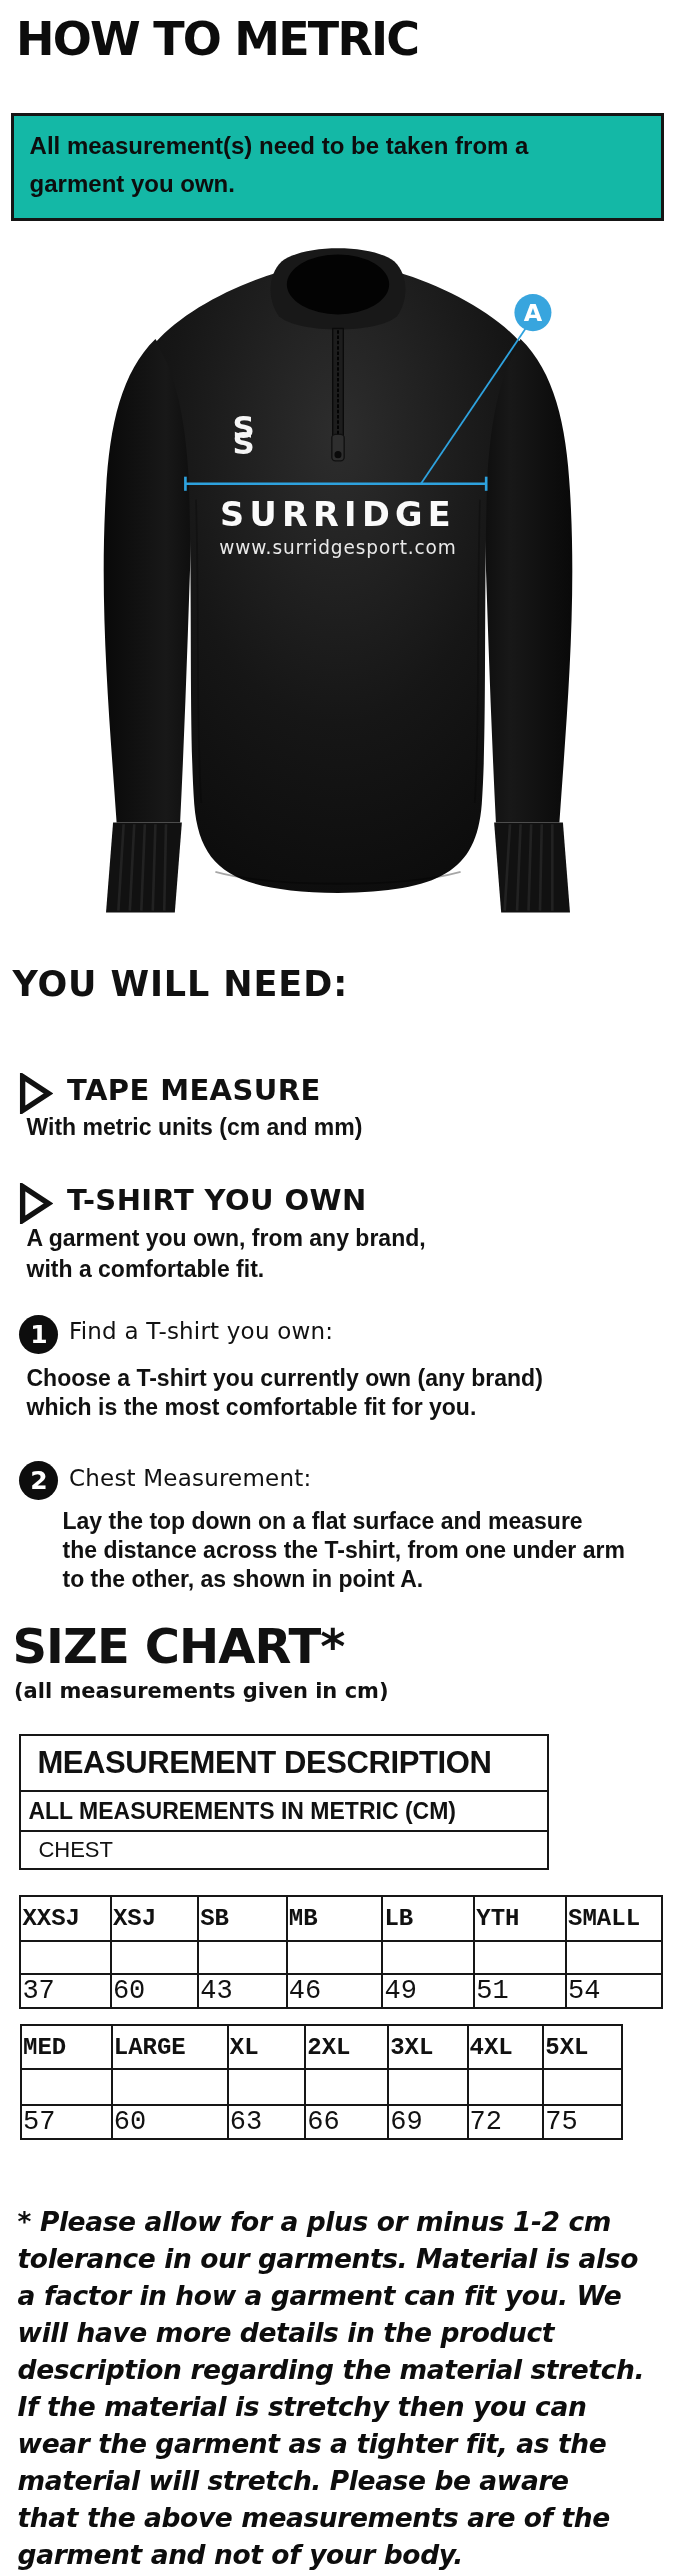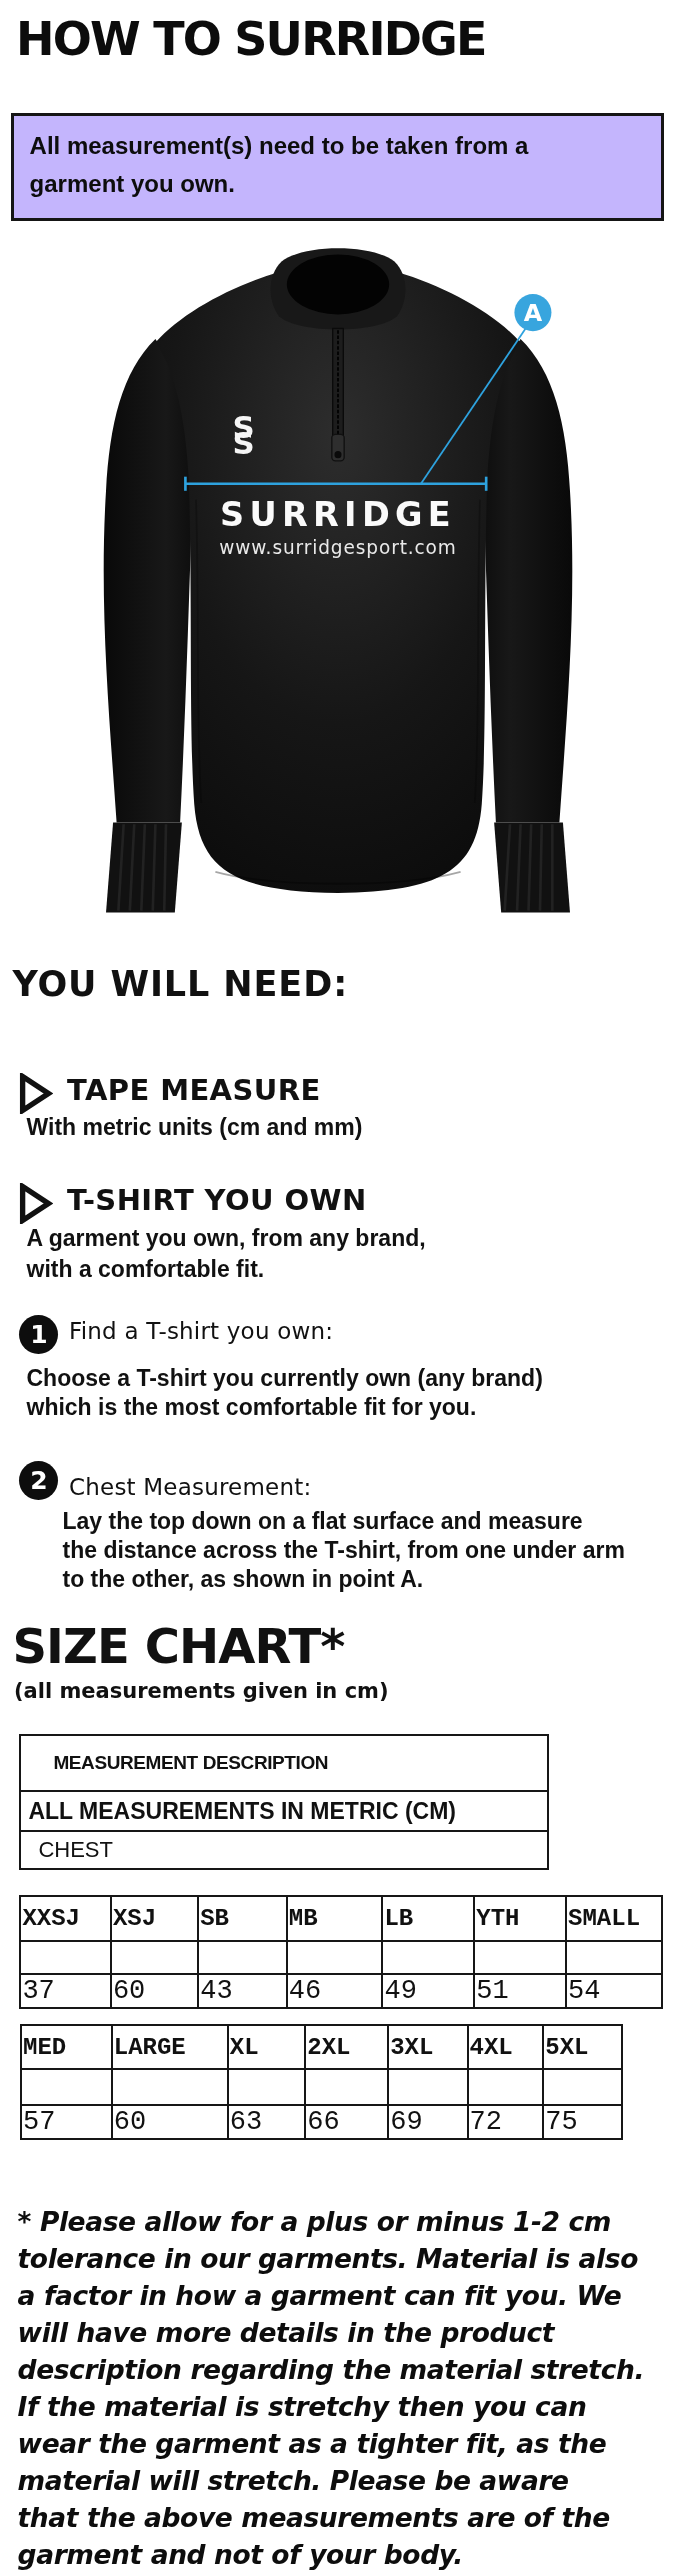--- a/index.html
+++ b/index.html
@@ -3,21 +3,21 @@
 <meta charset="utf-8">
 <style>
   html,body{margin:0;padding:0;}
   body{width:676px;height:2576px;background:#ffffff;position:relative;overflow:hidden;
        font-family:"DejaVu Sans",sans-serif;color:#111;}
   .page{position:absolute;inset:0;}
   .abs{position:absolute;}
 
   .main-title{left:16px;top:12.4px;font-size:46px;font-weight:800;letter-spacing:-1.8px;color:#0c0c0c;white-space:nowrap;}
 
-  .notice-box{left:10.6px;top:113px;width:647px;height:102px;border:3.5px solid #151515;background:#c4b5fd;}
+  .notice-box{left:10.6px;top:113px;width:647px;height:102px;border:3.5px solid #151515;background:#14b8a6;}
   .notice-text{position:absolute;left:16px;top:10.6px;width:618px;
        font-family:"Liberation Sans",sans-serif;font-size:24px;font-weight:700;line-height:38px;
        white-space:pre-line;color:#0d0d0d;}
 
   .figure-wrap{left:0;top:235px;width:676px;height:688px;}
 
   .ywn-heading{left:12.4px;top:964px;font-size:35px;font-weight:800;letter-spacing:0.9px;white-space:nowrap;}
 
   .need-item-title{font-size:29px;font-weight:800;letter-spacing:0.4px;white-space:nowrap;}
   .need-item-desc{font-family:"Liberation Sans",sans-serif;font-size:23px;font-weight:700;line-height:31px;white-space:pre-line;}
@@ -29,21 +29,21 @@
   .step-title{font-size:23px;font-weight:400;white-space:nowrap;letter-spacing:0.2px;}
   .step-desc{font-family:"Liberation Sans",sans-serif;font-size:23px;font-weight:700;line-height:29px;white-space:pre-line;}
 
   .size-chart-title{left:12.4px;top:1618px;font-size:48px;font-weight:800;letter-spacing:-0.9px;white-space:nowrap;}
   .size-chart-sub{left:14px;top:1679px;font-size:21px;font-weight:700;white-space:nowrap;}
 
   table{border-collapse:collapse;table-layout:fixed;}
   td{border:2.6px solid #161616;font-family:"Liberation Sans",sans-serif;overflow:hidden;}
 
   .desc-table{left:19.4px;top:1734px;width:530px;}
-  .desc-table .r1 td{height:52px;font-size:19px;font-weight:800;padding-left:32px;letter-spacing:-0.4px;}
+  .desc-table .r1 td{height:52px;font-size:31px;font-weight:800;padding-left:16px;letter-spacing:-0.4px;}
   .desc-table .r2 td{height:36px;font-size:23px;font-weight:700;padding-left:7px;}
   .desc-table .r3 td{height:34px;font-size:22px;font-weight:400;padding-left:17px;}
 
   .size-table td{text-align:left;vertical-align:middle;font-family:Liberation Mono, monospace;}
   .size-table .hd td{font-size:24px;font-weight:700;}
   .size-table .gap td{height:29px;}
   .size-table .val td{font-size:27px;font-weight:400;}
 
   .size-table-1{left:19.4px;top:1895px;width:644px;}
   .size-table-1 .hd td{height:41px;}
@@ -55,21 +55,21 @@
   .size-table-2 .val td{height:25.6px;}
 
   .footnote{left:17.6px;top:2203px;width:653px;font-size:26.5px;font-weight:700;font-style:italic;
       line-height:37px;white-space:pre-line;letter-spacing:-0.4px;color:#0d0d0d;}
 </style>
 </head>
 <body>
 
 <div class="page">
 
-  <div class="abs main-title">HOW TO SURRIDGE</div>
+  <div class="abs main-title">HOW TO METRIC</div>
 
   <div class="abs notice-box">
     <div class="notice-text">All measurement(s) need to be taken from a
 garment you own.</div>
   </div>
 
   <div class="abs figure-wrap">
     <svg width="676" height="688" viewBox="0 0 766 780">
       <defs>
         <radialGradient id="torsoGrad" cx="50%" cy="26%" r="85%">
@@ -158,21 +158,21 @@
   <div class="abs need-item-title" style="left:67px;top:1183px;">T-SHIRT YOU OWN</div>
   <div class="abs need-item-desc" style="left:26.5px;top:1223px;">A garment you own, from any brand,
 with a comfortable fit.</div>
 
   <div class="abs step-circle" style="left:19.4px;top:1315px;">1</div>
   <div class="abs step-title" style="left:69px;top:1318px;">Find a T-shirt you own:</div>
   <div class="abs step-desc" style="left:26.5px;top:1364px;">Choose a T-shirt you currently own (any brand)
 which is the most comfortable fit for you.</div>
 
   <div class="abs step-circle" style="left:19.4px;top:1461px;">2</div>
-  <div class="abs step-title" style="left:69px;top:1465px;margin-top:9px;">Chest Measurement:</div>
+  <div class="abs step-title" style="left:69px;top:1465px;">Chest Measurement:</div>
   <div class="abs step-desc" style="left:26.5px;top:1507px;margin-left:36px;">Lay the top down on a flat surface and measure
 the distance across the T-shirt, from one under arm
 to the other, as shown in point A.</div>
 
   <div class="abs size-chart-title">SIZE CHART*</div>
   <div class="abs size-chart-sub">(all measurements given in cm)</div>
 
   <table class="abs desc-table">
     <tbody>
         <tr class="r1">

